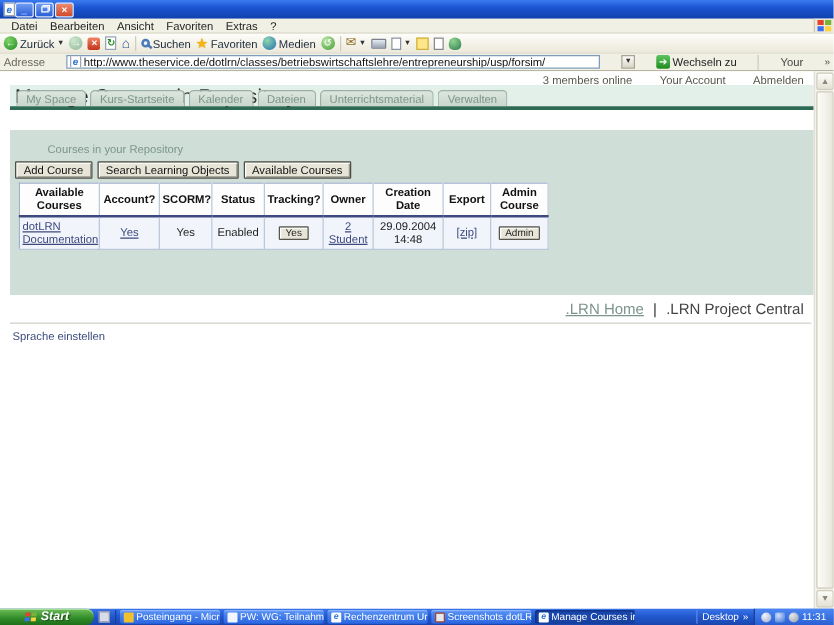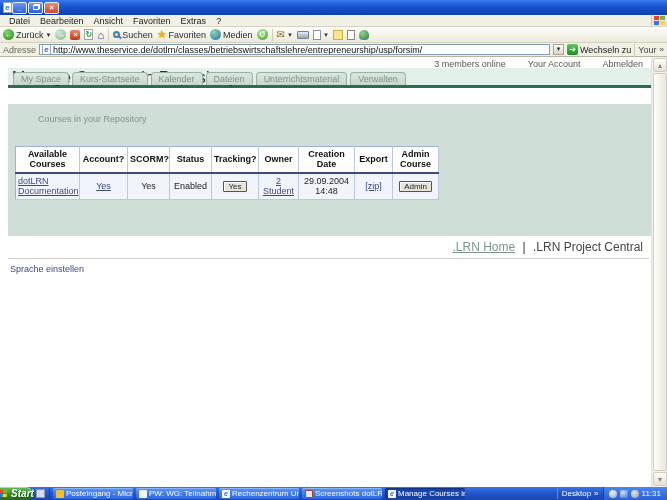--- a/index.html
+++ b/index.html
@@ -41,21 +41,21 @@
   .globe { display:inline-block; width:11px; height:11px; border-radius:50%; background:radial-gradient(circle at 35% 30%,#8fd6b0,#1f6fb0); }
   .hist { display:inline-block; width:11px; height:11px; border-radius:50%; background:radial-gradient(circle at 35% 30%,#bfe8a8,#3f9a2f); color:#fff; font-size:8px; line-height:11px; text-align:center; }
   .mail { color:#8a6a20; font-size:10px; }
   .printer { display:inline-block; width:12px; height:8px; background:linear-gradient(180deg,#e8ecf2,#9aa4b4); border:1px solid #78808e; border-radius:1px; }
   .editpg { display:inline-block; width:8px; height:10px; background:#fff; border:1px solid #8a94a4; }
   .note { display:inline-block; width:10px; height:10px; background:#ffe789; border:1px solid #cfae3a; }
   .docsq { display:inline-block; width:8px; height:10px; background:#fff; border:1px solid #888; }
   .msgr { display:inline-block; width:10px; height:10px; border-radius:50% 50% 40% 40%; background:radial-gradient(circle at 35% 30%,#8fd68f,#2f7a4f); }
 
   
-  .addressbar { height:14px; background:#f1f0e5; border-bottom:1px solid #b8b4a2; display:flex; align-items:center; padding:0 3px; gap:3px; }
+  .addressbar { height:14px; background:#f1f0e5; border-bottom:1px solid #b8b4a2; display:flex; align-items:center; padding:0 3px; gap:17px; }
   .addr-label { color:#6a675a; font-size:9px; }
   .addr-input { flex:1; height:11px; background:#fff; border:1px solid #7f9db9; display:flex; align-items:center; padding:0 2px; gap:2px; overflow:hidden; }
   .addr-input .url { font-size:9px; color:#111; white-space:nowrap; }
   .addr-drop { width:11px; height:11px; background:linear-gradient(180deg,#fdfdfa,#d8d4c4); border:1px solid #a8a494; font-size:6px; line-height:9px; text-align:center; color:#333; }
   .gobtn { display:inline-flex; align-items:center; gap:2px; font-size:9px; color:#222; }
   .goarrow { display:inline-block; width:11px; height:11px; border-radius:2px; background:linear-gradient(180deg,#5fc45f,#1f8c1f); color:#fff; font-size:8px; line-height:11px; text-align:center; font-weight:bold; }
   .links-lbl { font-size:9px; color:#444; }
   .chev { font-size:8px; color:#444; }
 
   
@@ -87,21 +87,21 @@
   .sprache { position:absolute; top:207px; left:10px; font-size:9px; color:#3c4a7e; }
 
   
   .scrollbar { position:absolute; top:0; right:0; width:16px; bottom:0; background:#f2f1ec; border-left:1px solid #e2e0d8; }
   .sbtn { position:absolute; left:1px; width:14px; height:14px; background:linear-gradient(180deg,#fdfdfa,#e4e1d4); border:1px solid #cfccbc; border-radius:2px; color:#8a8878; font-size:7px; text-align:center; line-height:13px; }
   .sbtn.up { top:1px; } .sbtn.down { bottom:1px; }
   .sthumb { position:absolute; left:1px; top:16px; bottom:16px; width:14px; background:linear-gradient(90deg,#fdfdfa,#e9e7dc); border:1px solid #cfccbc; border-radius:2px; }
 
   
   .taskbar { position:absolute; left:0; bottom:0; width:667px; height:13px; background:linear-gradient(180deg,#3a74e8 0%,#2156cd 50%,#1a46ae 100%); display:flex; align-items:center; }
-  .startbtn { height:13px; width:32px; background:linear-gradient(180deg,#6fbf5a,#2f8a28 60%,#1f6f1a); border-radius:0 6px 6px 0; display:flex; align-items:center; justify-content:center; gap:4px; color:#fff; font-weight:bold; font-style:italic; font-size:10px; text-shadow:1px 1px 1px #1a5214; box-shadow:inset 0 1px 0 #a8dc98; }
+  .startbtn { height:13px; width:75px; background:linear-gradient(180deg,#6fbf5a,#2f8a28 60%,#1f6f1a); border-radius:0 6px 6px 0; display:flex; align-items:center; justify-content:center; gap:4px; color:#fff; font-weight:bold; font-style:italic; font-size:10px; text-shadow:1px 1px 1px #1a5214; box-shadow:inset 0 1px 0 #a8dc98; }
   .sflag { display:grid; grid-template-columns:4px 4px; grid-template-rows:3px 3px; gap:1px; transform:skew(-8deg); }
   .sflag i { display:block; }
   .ql { display:flex; align-items:center; padding:0 4px; gap:3px; border-right:1px solid #1a3f9a; height:11px; }
   .qlicon { width:9px; height:9px; background:#d8dce8; border:1px solid #8a94b0; }
   .task { height:11px; width:80px; margin-left:3px; border-radius:2px; background:linear-gradient(180deg,#5b93f5,#2a66e2); box-shadow:inset 0 1px 0 #8ab4fa; color:#fff; font-size:8px; display:flex; align-items:center; gap:2px; padding:0 3px; overflow:hidden; white-space:nowrap; }
   .task.active { background:linear-gradient(180deg,#1c4bb4,#16409e); box-shadow:inset 1px 1px 2px #0d2d78; }
   .ticon { flex:0 0 8px; width:8px; height:8px; border-radius:1px; }
   .ticon.outlook { background:#f0c030; } .ticon.mailw { background:#f4f6ff; } .ticon.ie { background:#fff; color:#2a6fd0; font-size:7px; line-height:8px; text-align:center; font-weight:bold; font-style:italic; } .ticon.imgv { background:#e8e8e8; border:1px solid #a04030; }
   .tb-spacer { flex:1; }
   .desktopbar { display:flex; align-items:center; gap:3px; border-left:1px solid #5a86e8; padding:0 4px; height:11px; color:#fff; font-size:8px; }
@@ -229,20 +229,25 @@
         <span class="tab">Kurs-Startseite</span>
         <span class="tab">Kalender</span>
         <span class="tab">Dateien</span>
         <span class="tab">Unterrichtsmaterial</span>
         <span class="tab">Verwalten</span>
       </div>
     </div>
 
     <div class="sage">
       <div class="section-title">Courses in your Repository</div>
+      <div class="btnrow">
+        <span class="wbutton">Add Course</span>
+        <span class="wbutton">Search Learning Objects</span>
+        <span class="wbutton">Available Courses</span>
+      </div>
 
       <table class="courses">
         <colgroup>
           <col style="width:64px">
             <col style="width:48px">
             <col style="width:42px">
             <col style="width:42px">
             <col style="width:47px">
             <col style="width:40px">
             <col style="width:56px">

